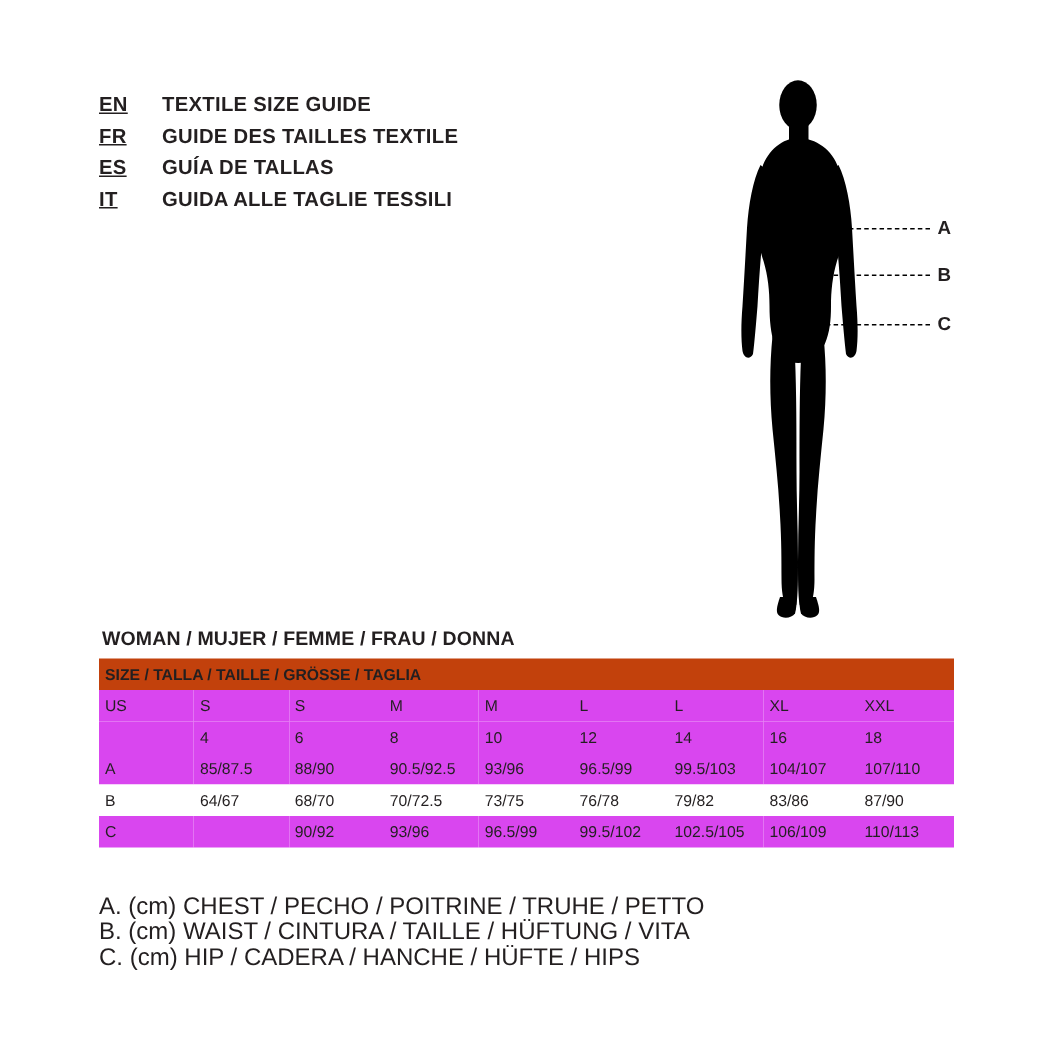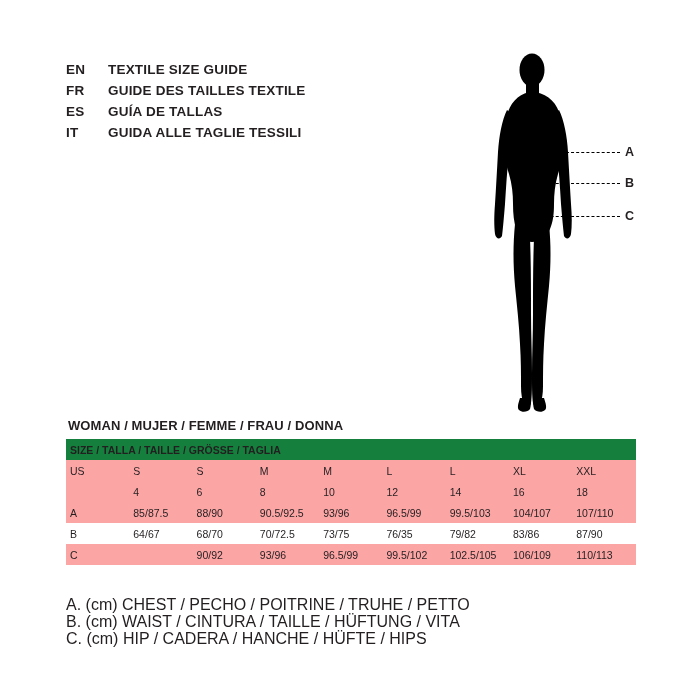--- a/index.html
+++ b/index.html
@@ -27,20 +27,21 @@
     display: flex;
     align-items: baseline;
     height: 21px;
     font-size: 13.5px;
     letter-spacing: 0.2px;
   }
   .lang-code {
     width: 42px;
     flex: 0 0 42px;
     font-weight: 700;
+    text-decoration: underline;
   }
   .lang-text {
     font-weight: 700;
   }
 
   
   #figure-wrap {
     position: absolute;
     left: 470px;
     top: 48px;
@@ -79,22 +80,22 @@
     width: 570px;
     font-size: 10.5px;
     table-layout: fixed;
   }
   table.size-table td {
     padding: 3px 0 3px 4px;
     vertical-align: middle;
     height: 15px;
     white-space: nowrap;
   }
-  .row-shade-dark td { background: #15803d; }
-  .row-shade-light td { background: #fca5a5; }
+  .row-shade-dark td { background: #c2410c; }
+  .row-shade-light td { background: #d946ef; }
   .row-white td { background: #ffffff; }
   td.label-col {
     width: 100px;
     font-weight: 400;
   }
   td.label-col.bold { font-weight: 700; }
   td.datacell { width: 67px; text-align: left; }
 
   
   #footnotes {
@@ -248,21 +249,21 @@
         <td class="datacell">104/107</td>
         <td class="datacell">107/110</td>
       </tr>
 
       <tr class="row-white">
         <td class="label-col">B</td>
         <td class="datacell">64/67</td>
         <td class="datacell">68/70</td>
         <td class="datacell">70/72.5</td>
         <td class="datacell">73/75</td>
-        <td class="datacell">76/35</td>
+        <td class="datacell">76/78</td>
         <td class="datacell">79/82</td>
         <td class="datacell">83/86</td>
         <td class="datacell">87/90</td>
       </tr>
 
       <tr class="row-shade-light">
         <td class="label-col">C</td>
         <td class="datacell"></td>
         <td class="datacell">90/92</td>
         <td class="datacell">93/96</td>

